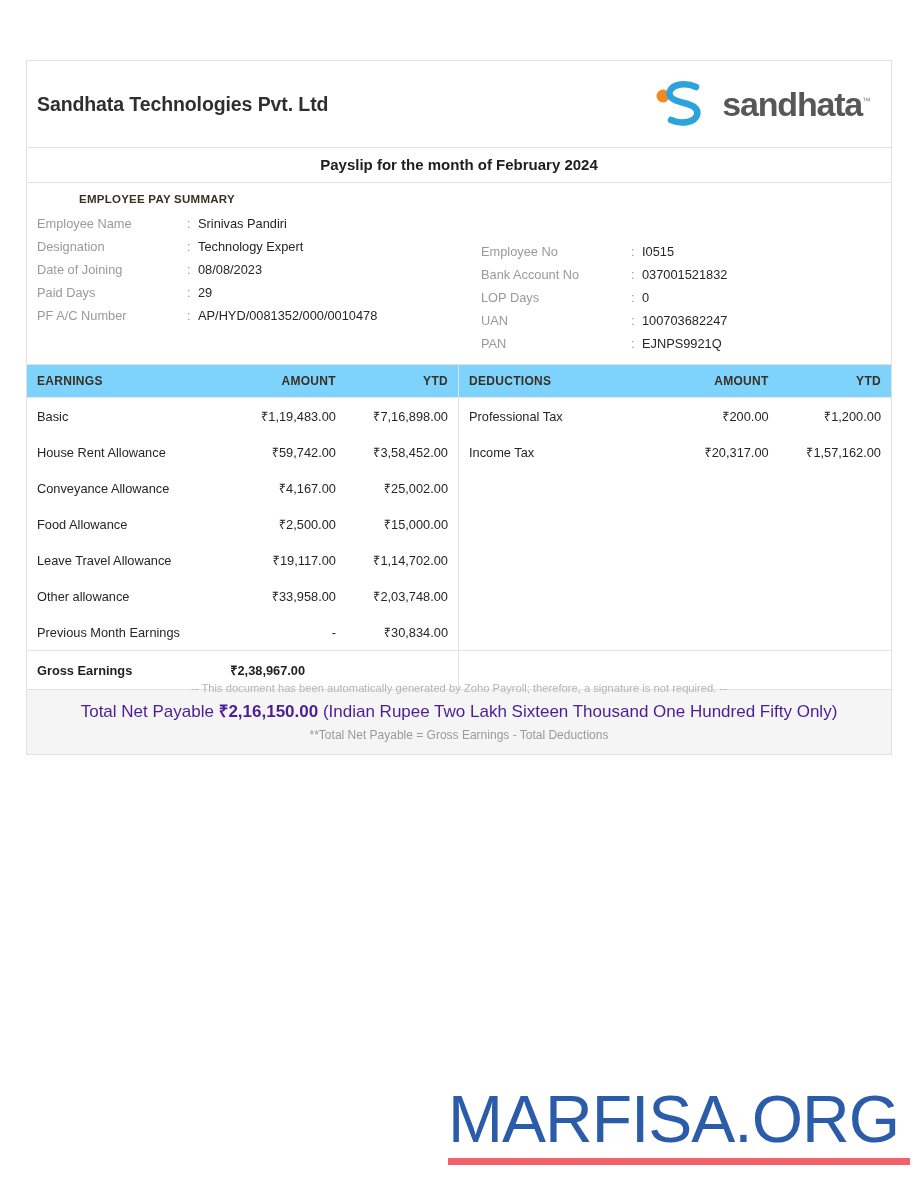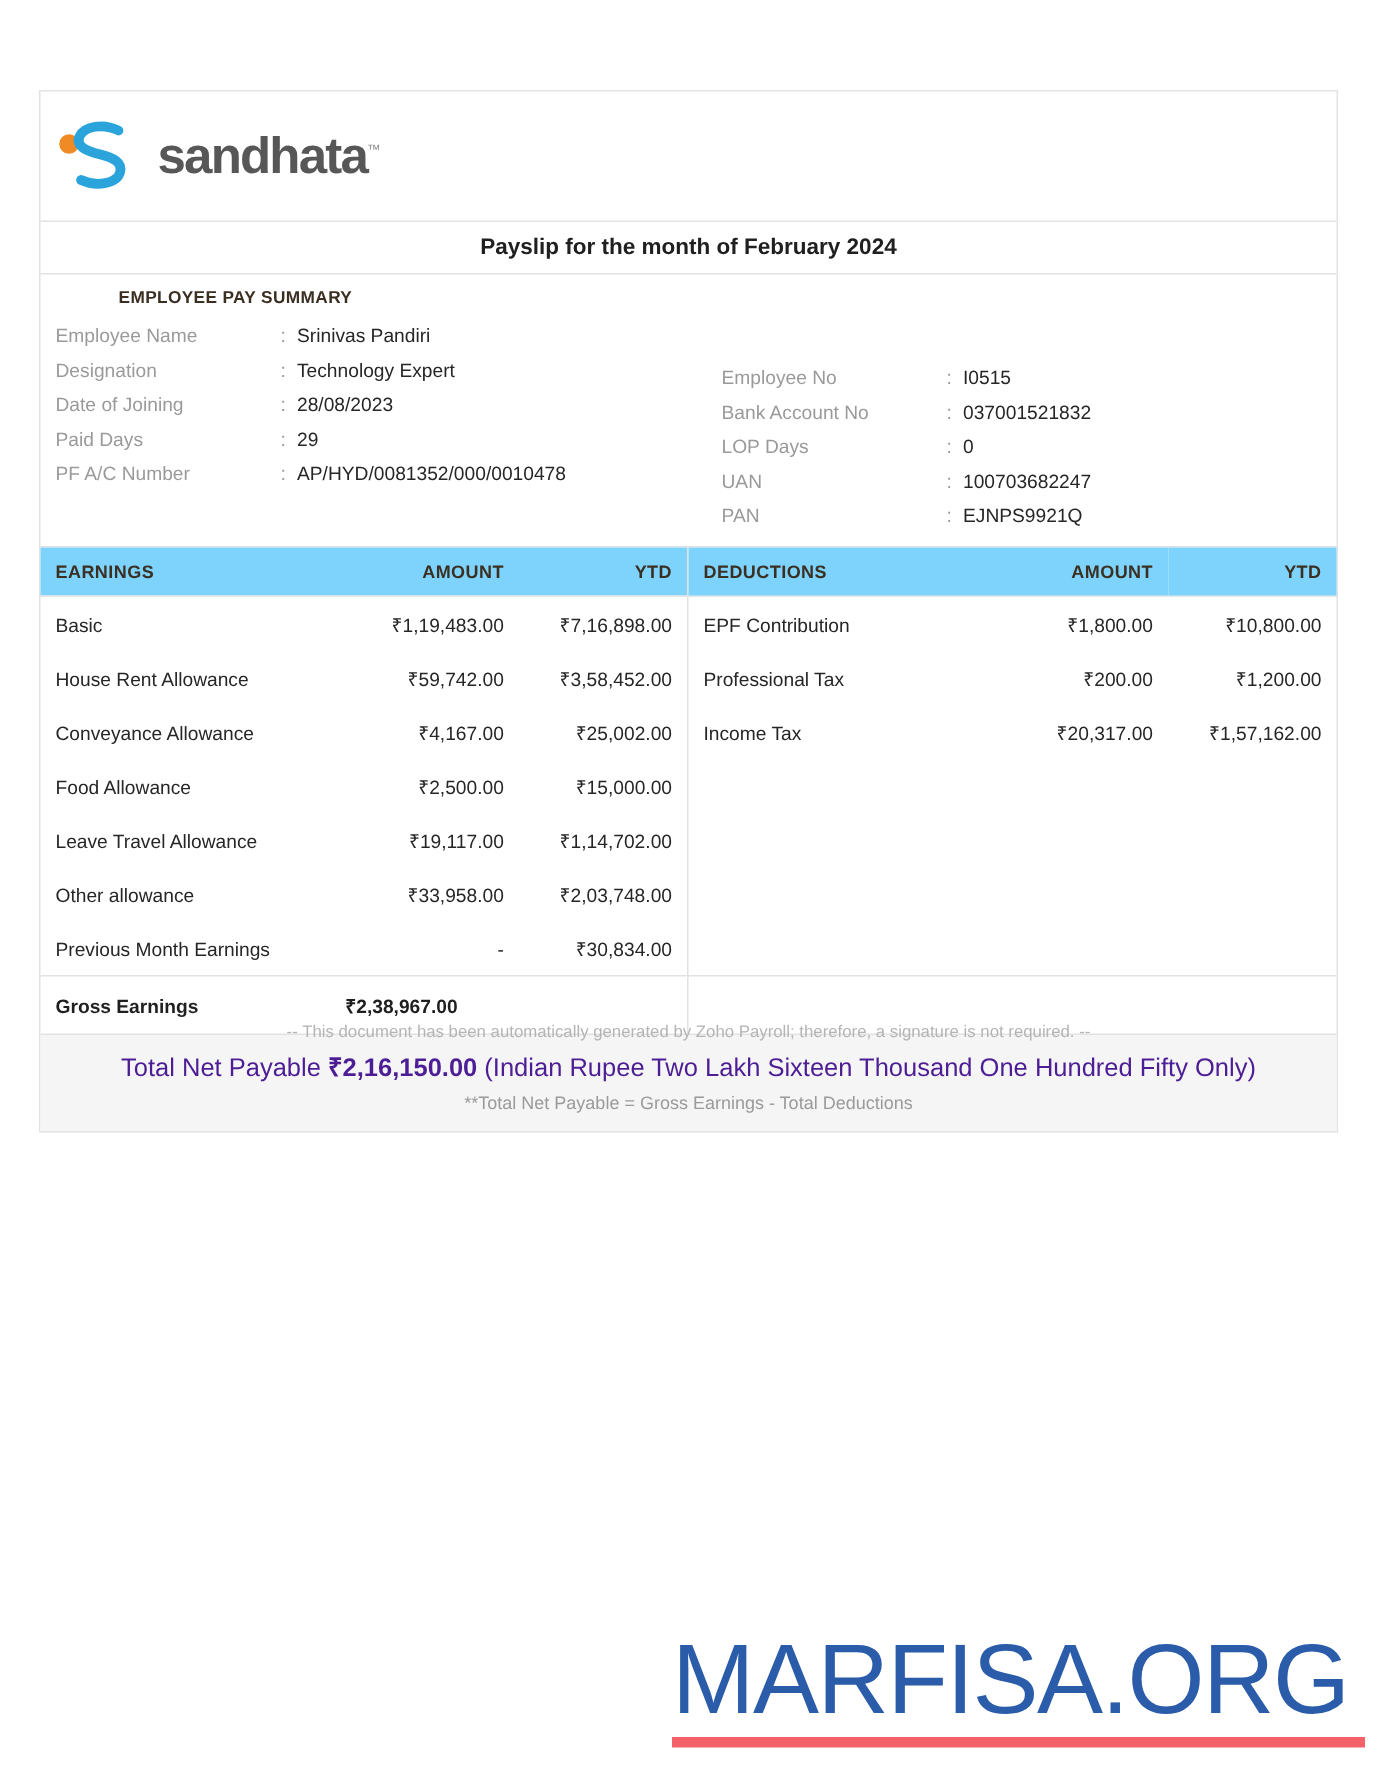--- a/index.html
+++ b/index.html
@@ -220,20 +220,21 @@
     margin-top: 6px;
     width: 100%;
   }
 </style>
 </head>
 <body>
 
 <div class="payslip-card">
 
   <div class="doc-header">
+    <div class="company-name">Sandhata Technologies Pvt. Ltd</div>
 
     <div class="logo-wrap">
       <div class="logo-mark">
         <svg width="62" height="50" viewBox="0 0 62 50" xmlns="http://www.w3.org/2000/svg">
           <circle cx="9" cy="17" r="6.5" fill="#f08a24"></circle>
           <path d="M42 8 C32 3 19 5 16 12 C13 19 22 22 30 24 C38 26 45 29 43 36 C41 43 28 46 17 41" fill="none" stroke="#2ba4db" stroke-width="6.5" stroke-linecap="round"></path>
         </svg>
       </div>
       <div class="logo-word"><span>sandhata</span><span class="logo-tm">™</span></div>
     </div>
@@ -252,21 +253,21 @@
           <span class="sum-value">Srinivas Pandiri</span>
         </div>
         <div class="sum-row">
           <span class="sum-label">Designation</span>
           <span class="sum-sep">:</span>
           <span class="sum-value">Technology Expert</span>
         </div>
         <div class="sum-row">
           <span class="sum-label">Date of Joining</span>
           <span class="sum-sep">:</span>
-          <span class="sum-value">28/08/2023</span>
+          <span class="sum-value">08/08/2023</span>
         </div>
         <div class="sum-row">
           <span class="sum-label">Paid Days</span>
           <span class="sum-sep">:</span>
           <span class="sum-value">29</span>
         </div>
         <div class="sum-row">
           <span class="sum-label">PF A/C Number</span>
           <span class="sum-sep">:</span>
           <span class="sum-value">AP/HYD/0081352/000/0010478</span>
@@ -358,25 +359,20 @@
     <div class="tbl right">
       <table>
         <thead>
           <tr>
             <th class="col-name">DEDUCTIONS</th>
             <th class="col-amt num">AMOUNT</th>
             <th class="col-ytd num">YTD</th>
           </tr>
         </thead>
         <tbody>
-          <tr>
-            <td>EPF Contribution</td>
-            <td class="num">₹1,800.00</td>
-            <td class="num">₹10,800.00</td>
-          </tr>
           <tr>
             <td>Professional Tax</td>
             <td class="num">₹200.00</td>
             <td class="num">₹1,200.00</td>
           </tr>
           <tr>
             <td>Income Tax</td>
             <td class="num">₹20,317.00</td>
             <td class="num">₹1,57,162.00</td>
           </tr>

